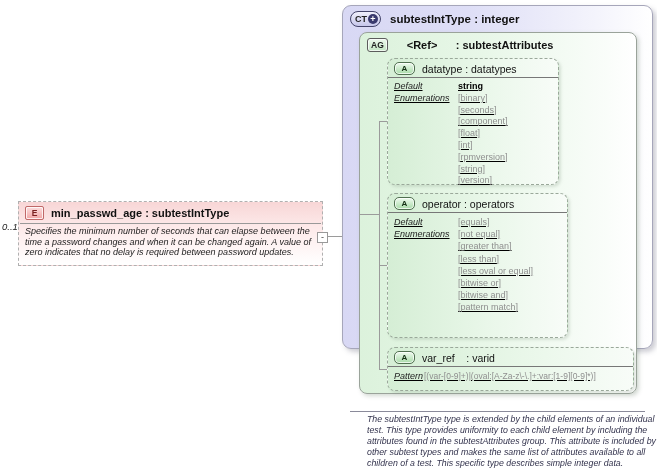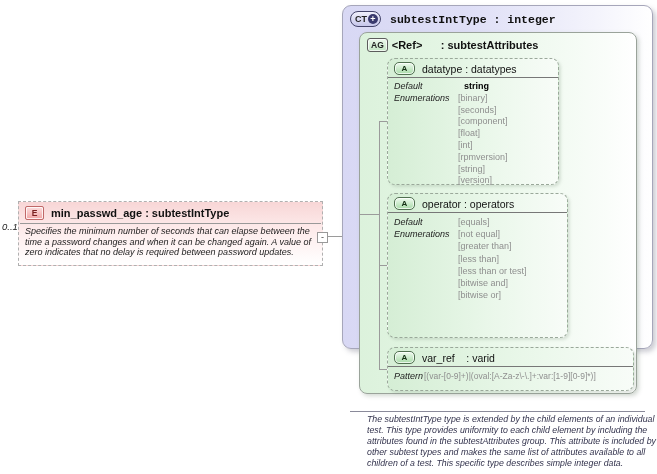--- a/index.html
+++ b/index.html
@@ -34,51 +34,51 @@
          border:1px solid #a6a6ba;border-radius:9px;
          background:linear-gradient(to right,#d8d8f4 0%,#dedef6 40%,#f4f4fc 82%,#ffffff 100%);
          box-shadow:3px 3px 5px rgba(110,110,130,.35);}
   .ct-head{display:flex;align-items:center;gap:9px;padding:5px 7px 4px 7px;}
   .badge-ct{display:inline-flex;align-items:center;gap:1px;height:14px;padding:0 2px 0 4px;
             border:1.5px solid #44446a;border-radius:8px;
             background:linear-gradient(#f0f0fc,#c6c6ea);
             font-size:9px;font-weight:bold;color:#222;}
   .ct-plus{display:inline-flex;align-items:center;justify-content:center;width:10px;height:10px;
            border-radius:50%;background:#3a3a6e;color:#fff;font-size:9px;line-height:9px;font-weight:bold;}
-  .ct-title{font-size:11.5px;font-weight:bold;color:#111;white-space:pre;font-family:Liberation Mono, monospace;}
+  .ct-title{font-size:11.5px;font-weight:bold;color:#111;white-space:pre;}
 
   
   .agbox{position:absolute;left:16px;top:26px;width:278px;height:362px;box-sizing:border-box;
          border:1px solid #9aa39a;border-radius:8px;
          background:linear-gradient(to right,#dcf2dc 0%,#e8f7e8 45%,#fafdfa 90%,#ffffff 100%);
          box-shadow:2px 2px 4px rgba(110,130,110,.3);}
-  .ag-head{display:flex;align-items:center;gap:4px;padding:5px 7px 3px 7px;}
+  .ag-head{display:flex;align-items:center;gap:19px;padding:5px 7px 3px 7px;}
   .badge-ag{display:inline-flex;align-items:center;justify-content:center;height:12px;padding:0 3px;
             border:1px solid #5c5c5c;border-radius:3px;
             background:linear-gradient(#eefaee,#c4e6c4);
             box-shadow:inset 0 0 0 1px rgba(255,255,255,.7);
             font-size:8.5px;font-weight:bold;color:#222;}
   .ag-title{font-size:11px;font-weight:bold;color:#111;white-space:pre;}
 
   
   .attr{position:absolute;box-sizing:border-box;border:1px dashed #9aa89a;border-radius:8px;
         background:linear-gradient(to right,#d5eed5 0%,#e9f7e9 55%,#f8fcf8 100%);
         box-shadow:2px 2px 3px rgba(120,140,120,.22);}
   .attr-head{display:flex;align-items:center;gap:7px;padding:3px 6px 2px 6px;}
   .badge-a{display:inline-flex;align-items:center;justify-content:center;width:19px;height:11px;
            border:1px solid #507050;border-radius:5px;
            background:linear-gradient(#effbef,#a9dba9);
            box-shadow:inset 0 0 0 1px rgba(255,255,255,.75);
            font-size:8px;font-weight:bold;color:#15301 5;color:#153015;}
   .attr-title{font-size:10.5px;font-weight:normal;color:#111;white-space:pre;}
   .attr-sep{border-top:1px solid #777;margin:0;}
-  .attr-body{display:grid;grid-template-columns:64px 1fr;padding:3px 6px;font-size:9px;line-height:11.8px;}
+  .attr-body{display:grid;grid-template-columns:64px 1fr;padding:3px 6px;font-size:9px;line-height:11.8px;text-decoration:underline;}
   .attr.operator .attr-body{line-height:12.2px;}
   .lbl div{font-style:italic;color:#222;}
-  .def{font-weight:bold;color:#000;margin-left:6px;}
+  .def{font-weight:bold;color:#000;}
   .enum{color:#8f8f8f;}
   .attr-body.pattern-row{grid-template-columns:30px 1fr;align-items:center;padding-top:4px;}
   .pattern-val{color:#8f8f8f;font-size:8.5px;white-space:nowrap;}
 
   
   .ct-sep{position:absolute;left:7px;right:7px;top:405px;border-top:1px solid #8a8a9a;}
   .ct-doc{position:absolute;left:24px;top:408px;width:294px;
           font-size:8.8px;line-height:11px;font-style:italic;color:#33334d;}
 </style>
 </head>
@@ -158,23 +158,24 @@
           <div class="lbl">
             <div>Default</div>
             <div>Enumerations</div>
           </div>
           <div class="vals">
             <div>
                 <div class="enum">[equals]</div>
                 <div class="enum">[not equal]</div>
                 <div class="enum">[greater than]</div>
                 <div class="enum">[less than]</div>
-                <div class="enum">[less than or test]</div>
+                <div class="enum">[less oval or equal]</div>
+                <div class="enum">[bitwise or]</div>
                 <div class="enum">[bitwise and]</div>
-                <div class="enum">[bitwise or]</div>
+                <div class="enum">[pattern match]</div>
               </div>
           </div>
         </div>
       </div>
 
       <div class="attr varref" style="left:27px;top:314px;width:247px;height:44px;">
         <div class="attr-head">
           <span class="badge-a">A</span>
           <span class="attr-title">var_ref    : varid</span>
         </div>

